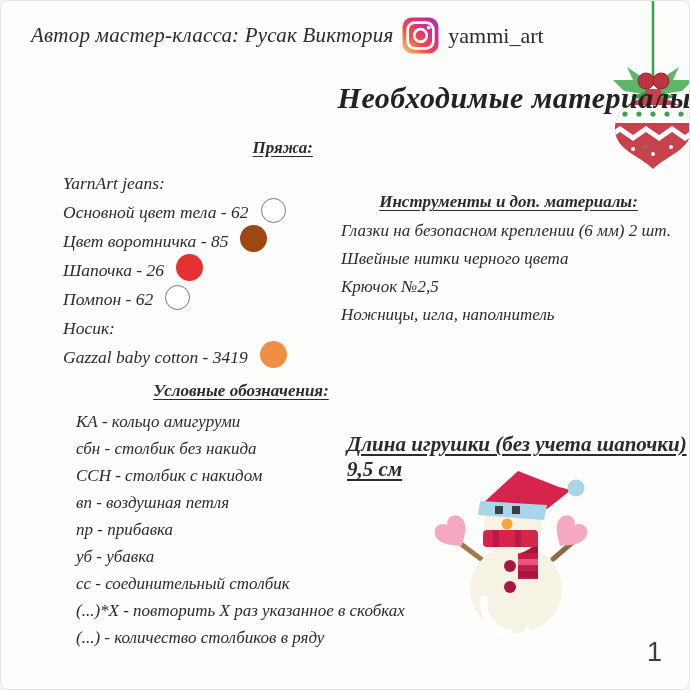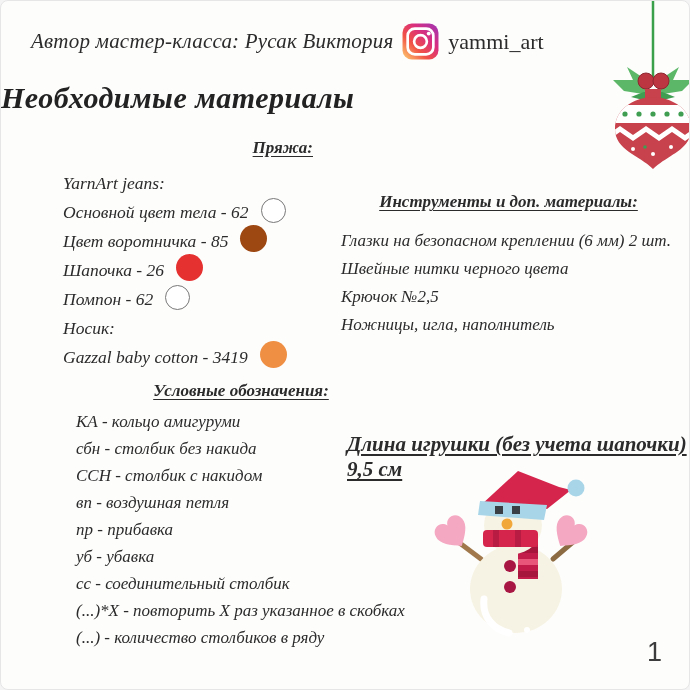--- a/index.html
+++ b/index.html
@@ -10,53 +10,53 @@
     background:#f4f4f4;
   }
   .page {
     position:relative; width:690px; height:690px;
     background:#fdfdfc; overflow:hidden;
     border:1px solid #e6e6e6; border-radius:8px;
   }
 
   
   .author-line {
-    position:absolute; left:30px; top:22px;
+    position:absolute; left:30px; top:16px;
     display:flex; align-items:center; gap:9px;
     font-size:21px;
     justify-content:center;
   }
   .author-name { font-style:italic; letter-spacing:.2px; }
   .ig-handle { font-style:normal; font-size:22px; }
   .ig-icon { width:37px; height:37px; flex:none; }
 
   .page-title {
     position:absolute; left:0; top:80px; width:690px;
-    text-align:left; font-size:30px; font-weight:bold; font-style:italic;
+    text-align:right; font-size:30px; font-weight:bold; font-style:italic;
     letter-spacing:.5px; color:#222;
   }
 
   .section-heading {
     font-weight:bold; font-style:italic;
     text-decoration:underline; text-underline-offset:3px;
   }
 
   
   .yarn-section { position:absolute; left:62px; top:137px; width:280px; font-size:17.5px; font-style:italic; }
   .yarn-heading { width:250px; text-align:right; font-size:17px; margin-bottom:7px; }
   .yarn-row { display:flex; align-items:flex-end; height:29px; }
   .yarn-row .dot {
     width:27px; height:27px; border-radius:50%;
     margin-left:12px; margin-top:8px; flex:none;
   }
   .yarn-row .dot.outlined { width:25px; height:25px; border:1.5px solid #787878; }
 
   
   .tools-section { position:absolute; left:340px; top:191px; width:335px; font-size:17px; font-style:italic; }
-  .tools-heading { text-align:center; margin-bottom:15px; }
+  .tools-heading { text-align:center; margin-bottom:5px; }
   .tools-item { line-height:28px; }
 
   
   .abbr-section { position:absolute; left:75px; top:380px; width:330px; font-size:17px; font-style:italic; }
   .abbr-heading { text-align:center; margin-bottom:7px; }
   .abbr-item { line-height:27px; }
 
   
   .length-line {
     position:absolute; left:346px; top:431px;

